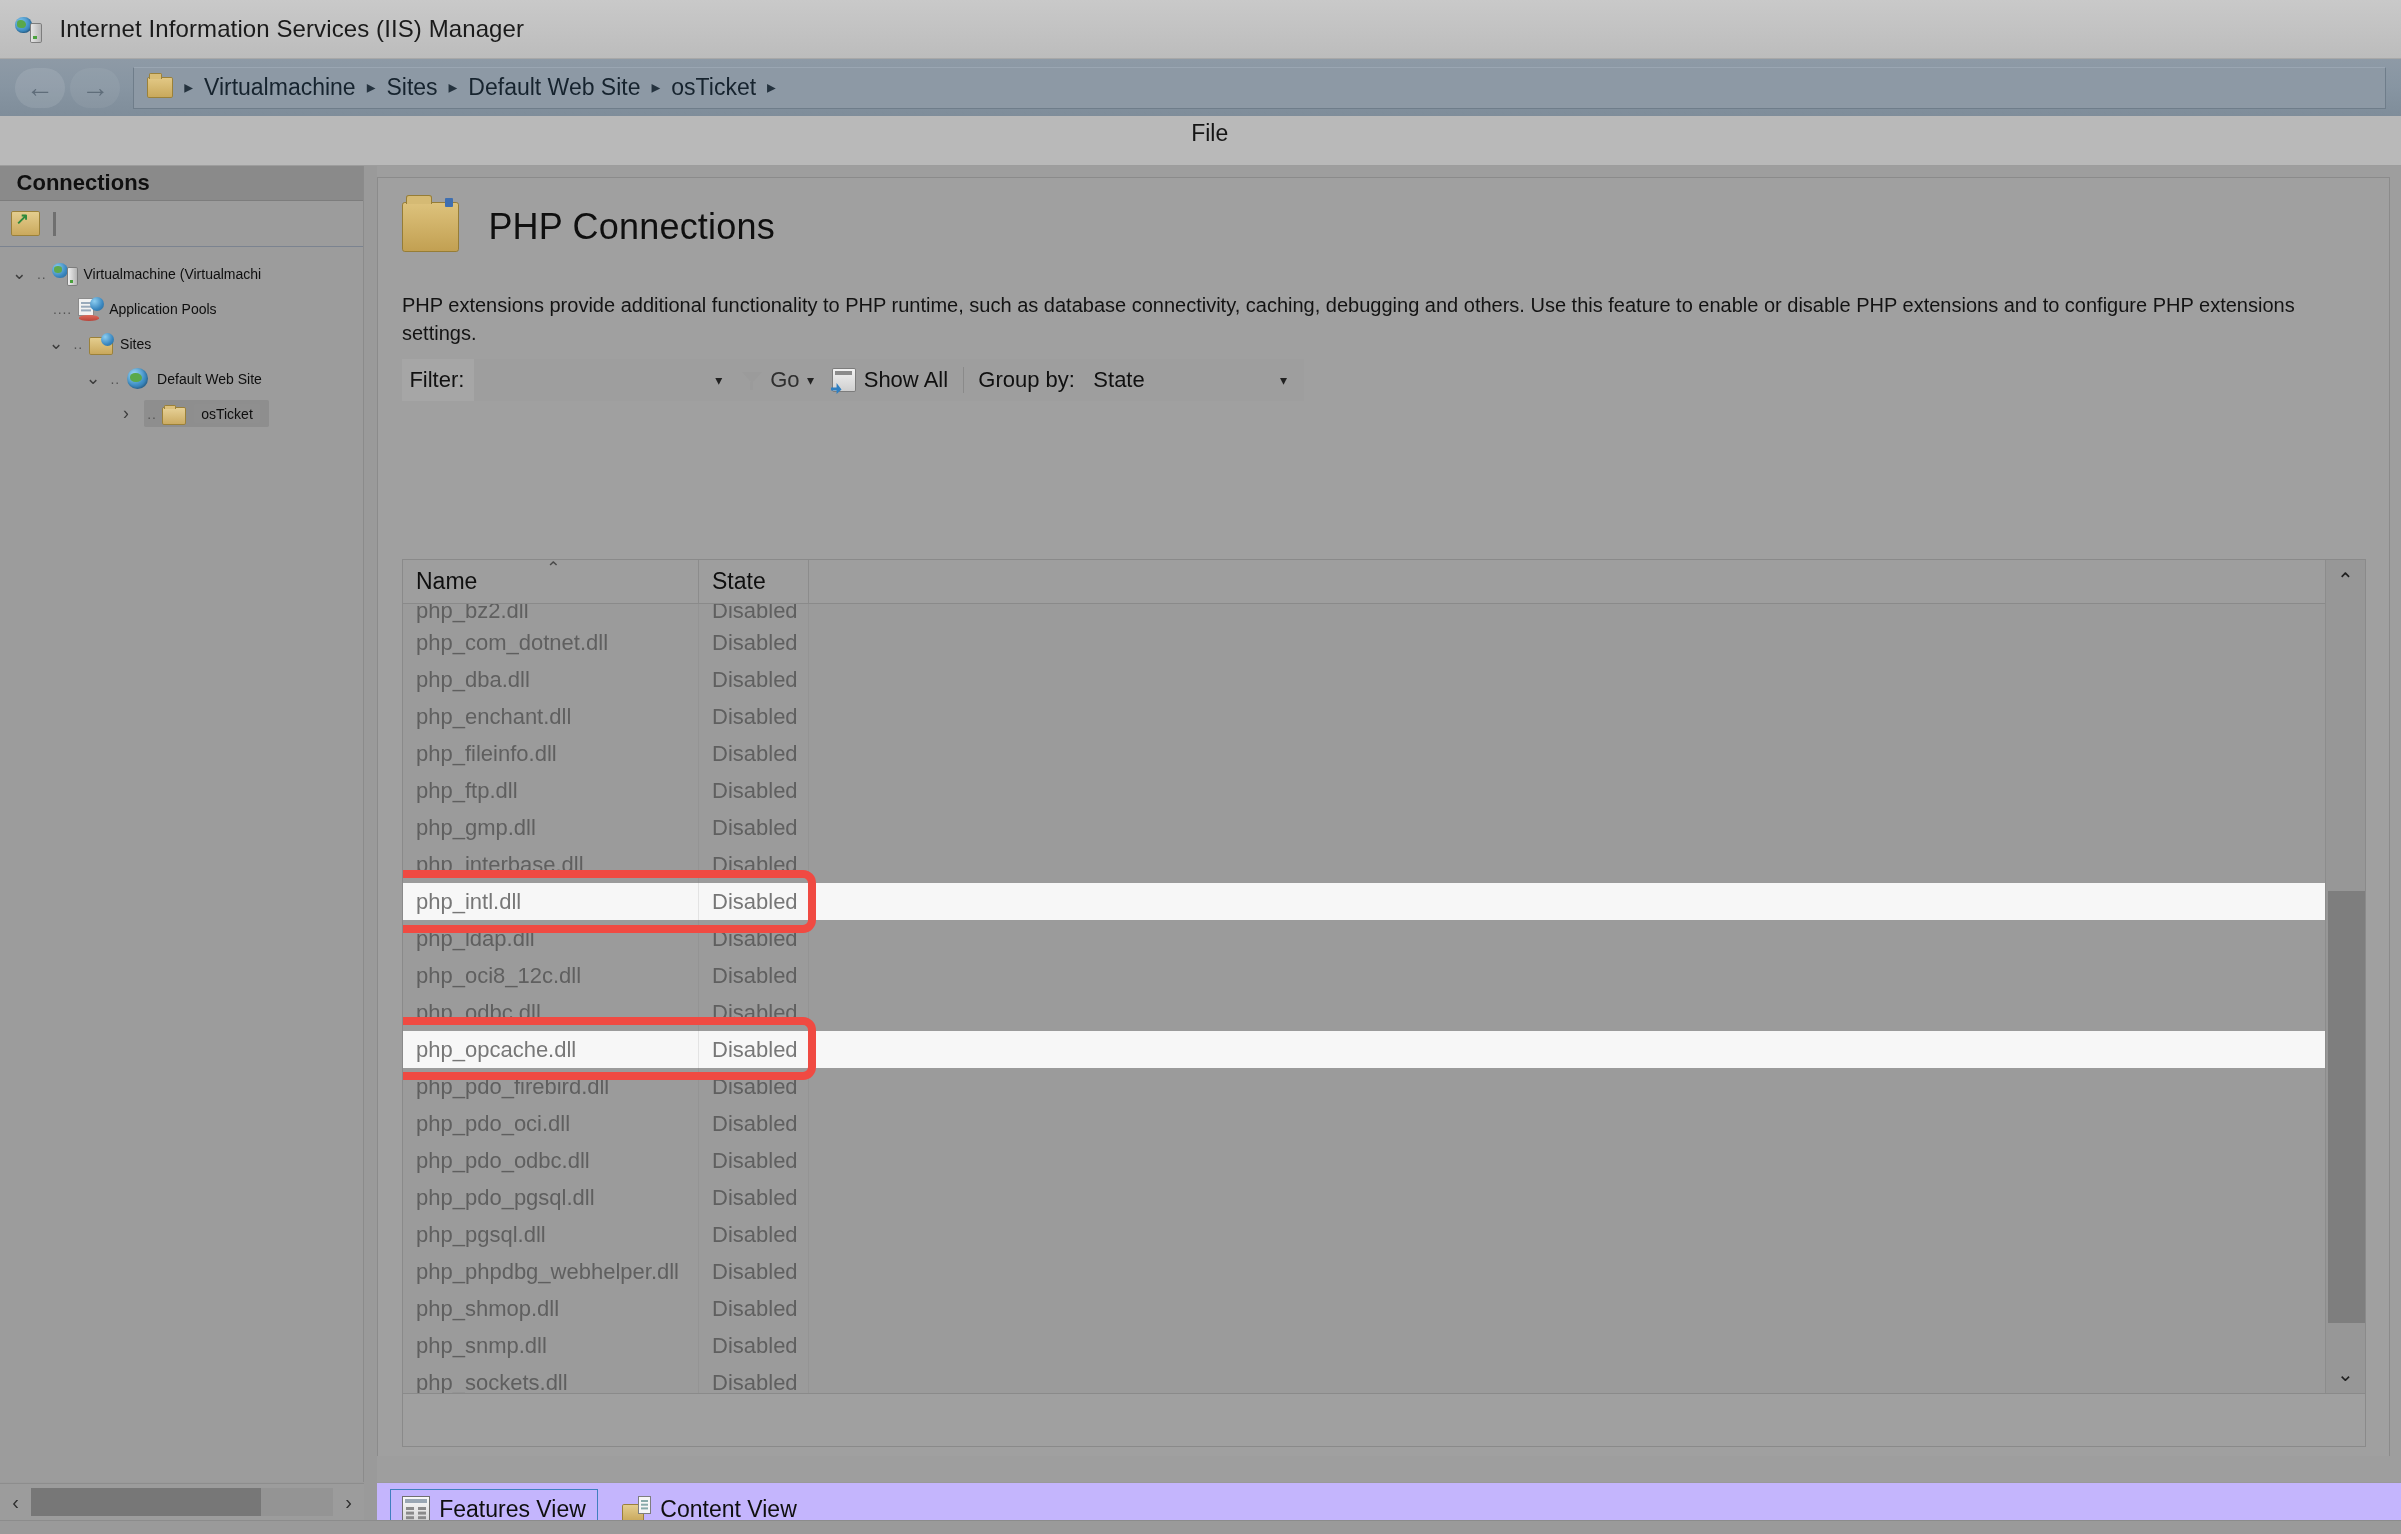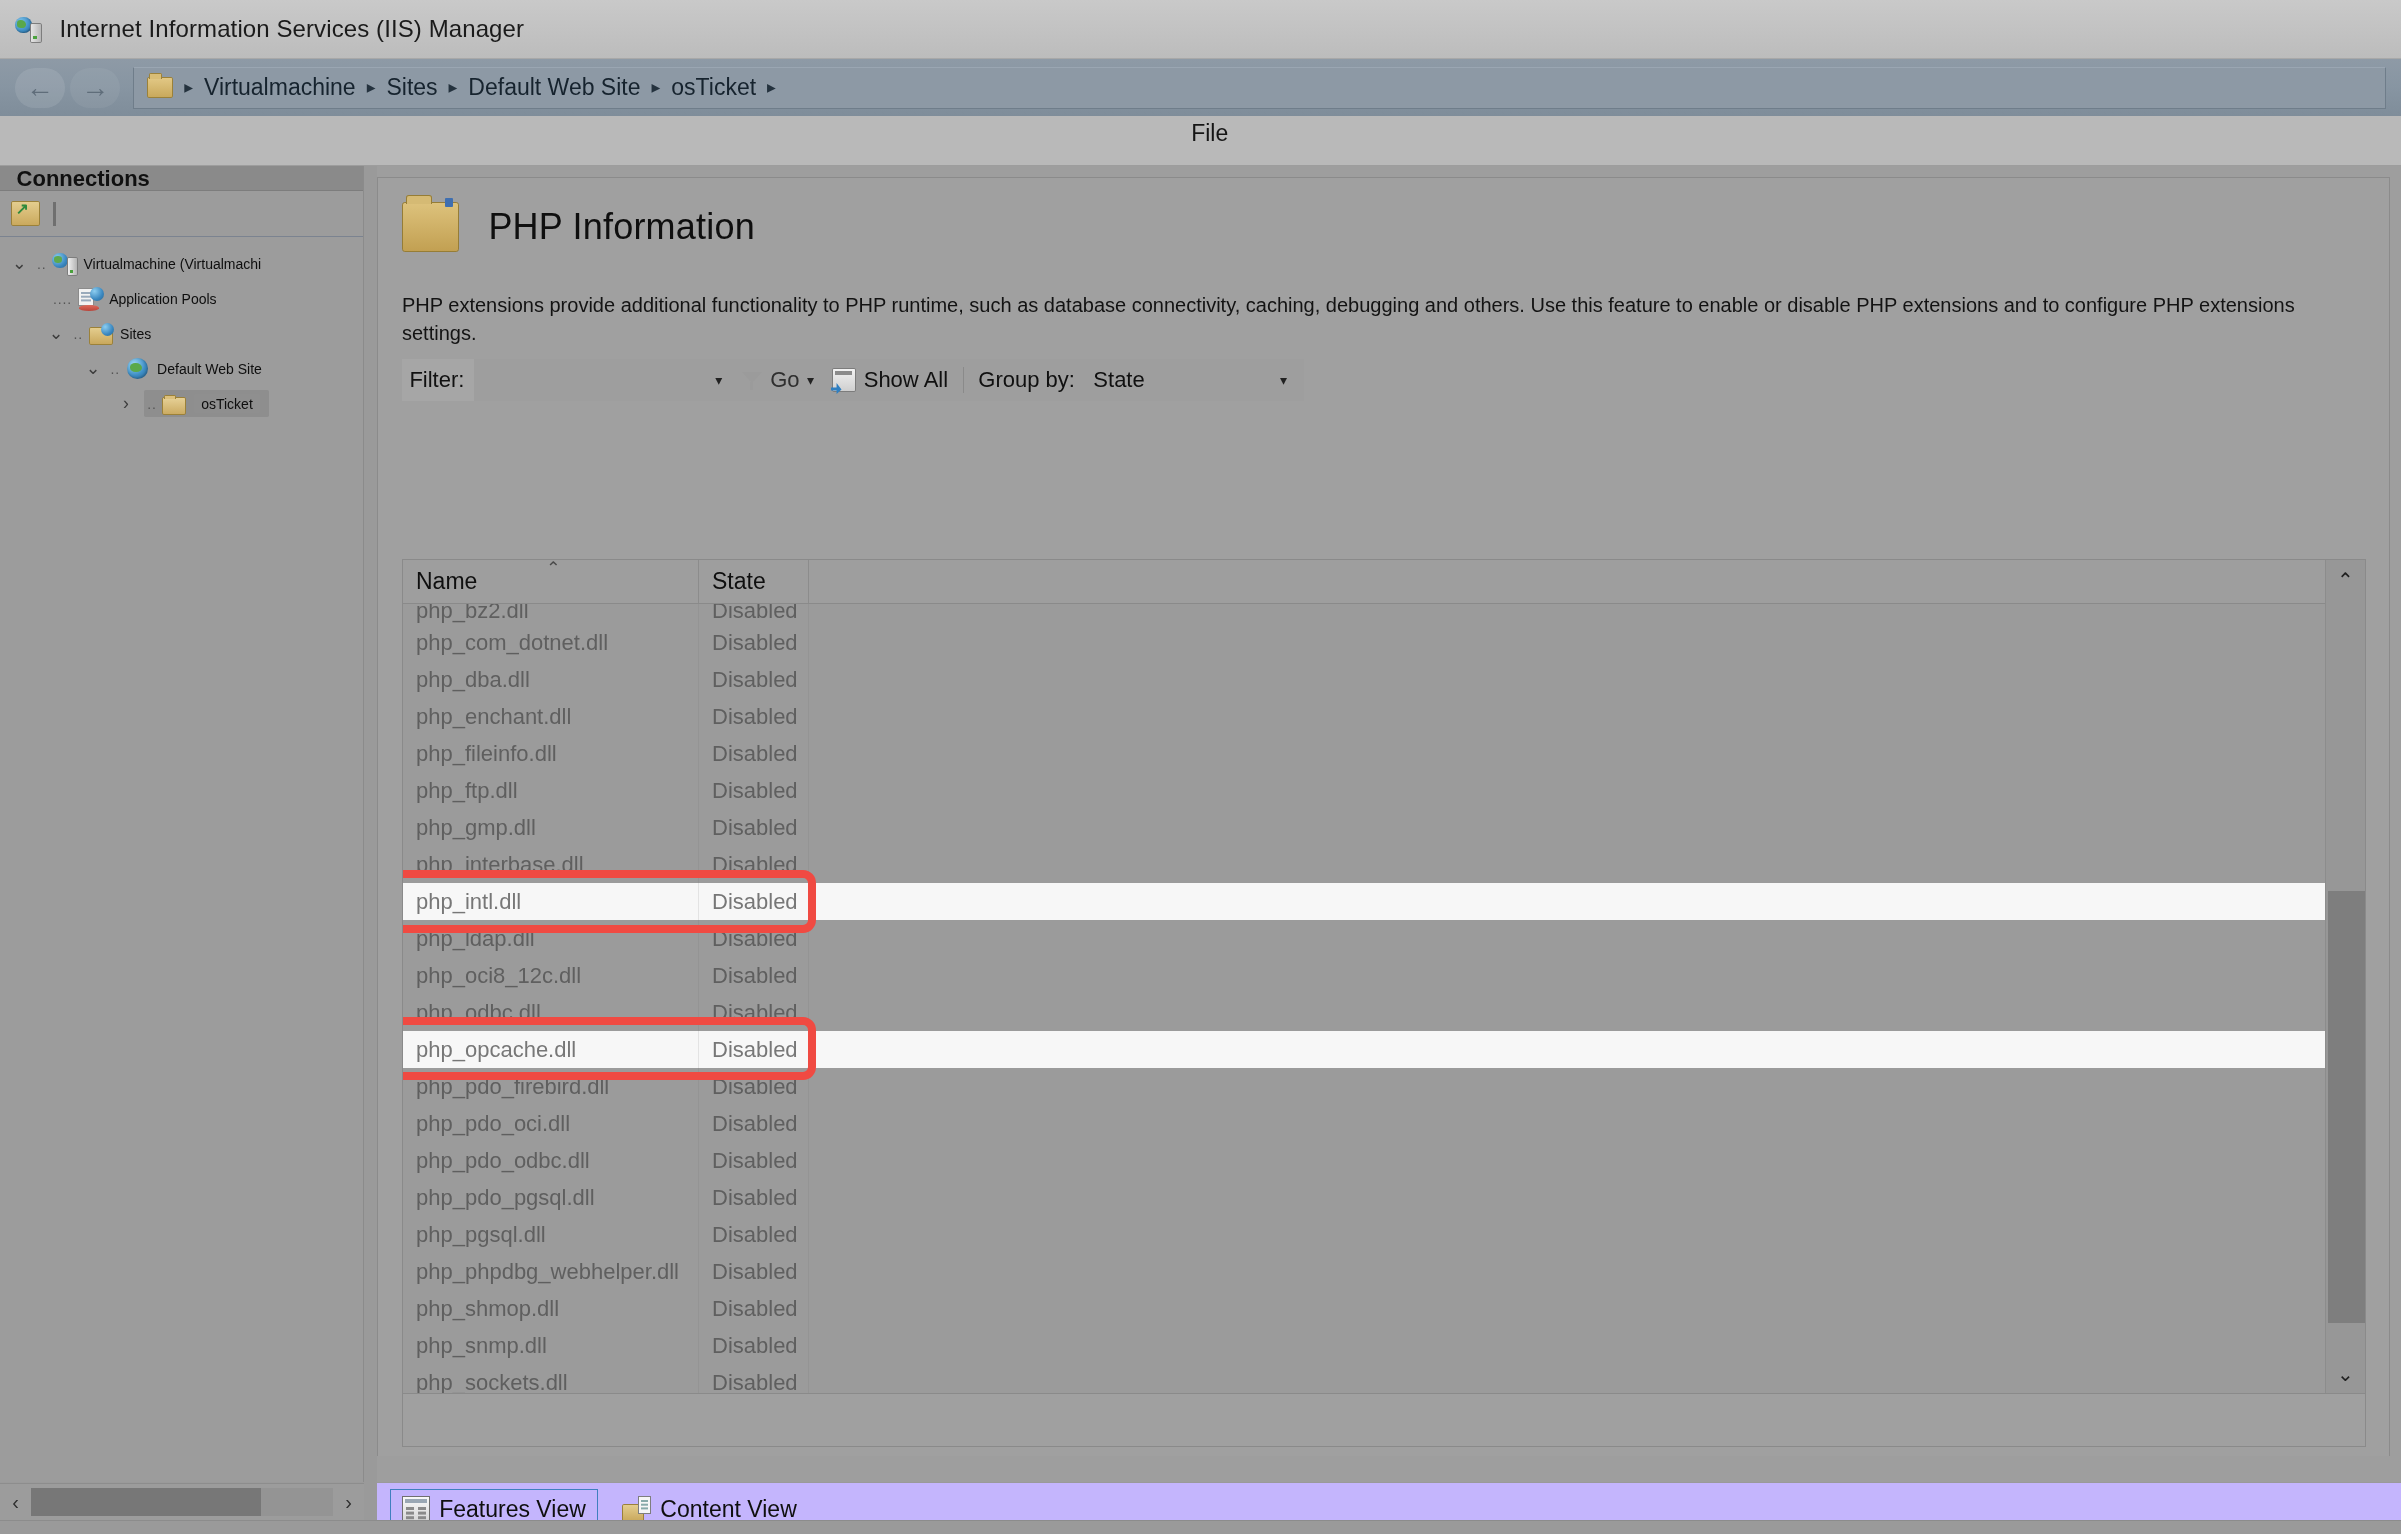--- a/index.html
+++ b/index.html
@@ -77,22 +77,22 @@
     display: flex; align-items: center; padding-left: 18.4px; gap: 9.2px; flex-direction: column;
   }
   .menuitem { font-size: 23px; color: #151515; padding: 3.7px 14.7px; }
 
   
   .left-pane {
     position: absolute; left: 0; top: 166px; width: 364px; height: 1316px;
     background: #9c9c9c; border-right: 0.9px solid #8b8b8b;
   }
   .pane-header {
-    height: 25px; background: #8a8a8a; border-bottom: 0.9px solid #7d7d7d;
-    display: flex; padding-left: 16.6px;
+    height: 35px; background: #8a8a8a; border-bottom: 0.9px solid #7d7d7d;
+    display: flex; align-items: center; padding-left: 16.6px;
   }
   .pane-header-text { font-size: 22px; font-weight: bold; color: #101010; }
   .conn-toolbar {
     height: 46px; border-bottom: 1.8px solid #7b8390;
     display: flex; align-items: center; padding-left: 11px; gap: 13px;
     background: #9c9c9c;
   }
   .conn-tool-ico {
     width: 29.4px; height: 25px; position: relative;
     background: linear-gradient(to bottom, #e4cd8e, #caa95d);
@@ -439,21 +439,21 @@
     <div class="hs-thumb"></div>
   </div>
   <div class="hs-arrow">›</div>
 </div>
 
 <div class="main">
   <div class="content-card">
 
     <div class="page-head">
       <span class="page-folder"></span>
-      <span class="page-title">PHP Information</span>
+      <span class="page-title">PHP Connections</span>
     </div>
 
     <div class="page-desc">PHP extensions provide additional functionality to PHP runtime, such as database connectivity, caching, debugging and others. Use this feature to enable or disable PHP extensions and to configure PHP extensions settings.</div>
 
     <div class="filterbar">
       <span class="filter-label">Filter:</span>
       <span class="filter-input">
         <span></span>
         <span class="dd-caret filter-caret">▾</span>
       </span>

